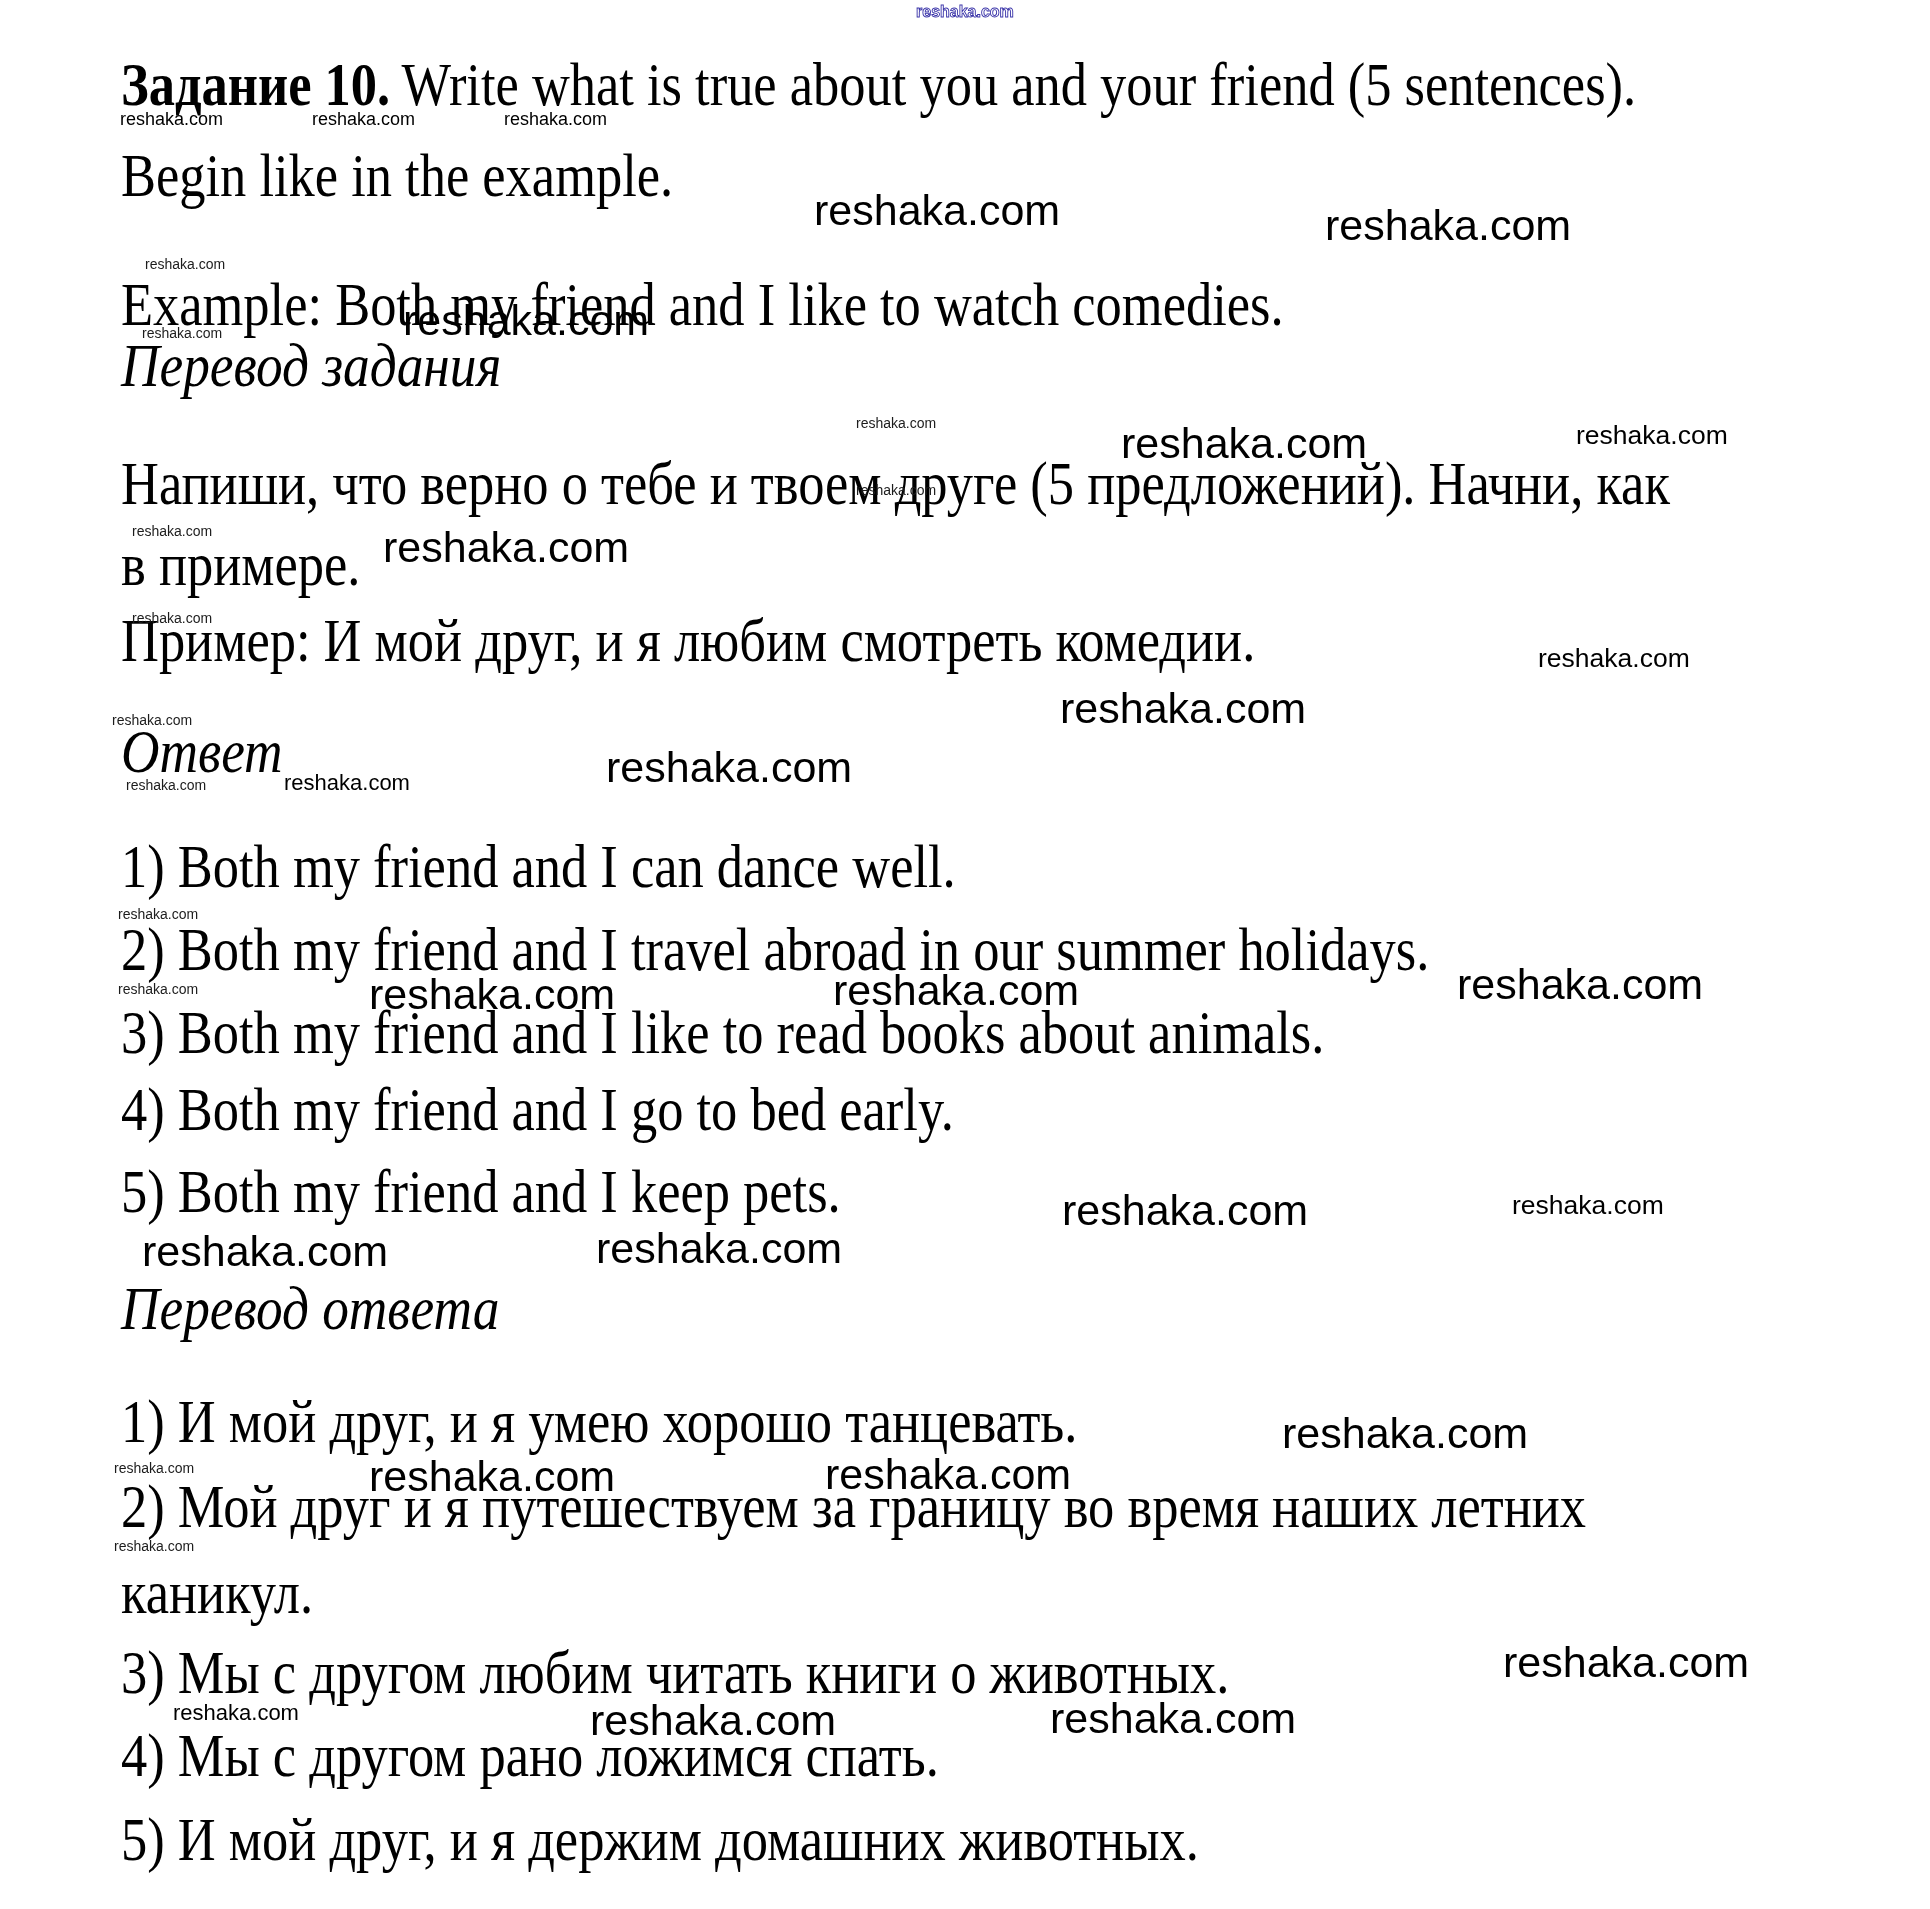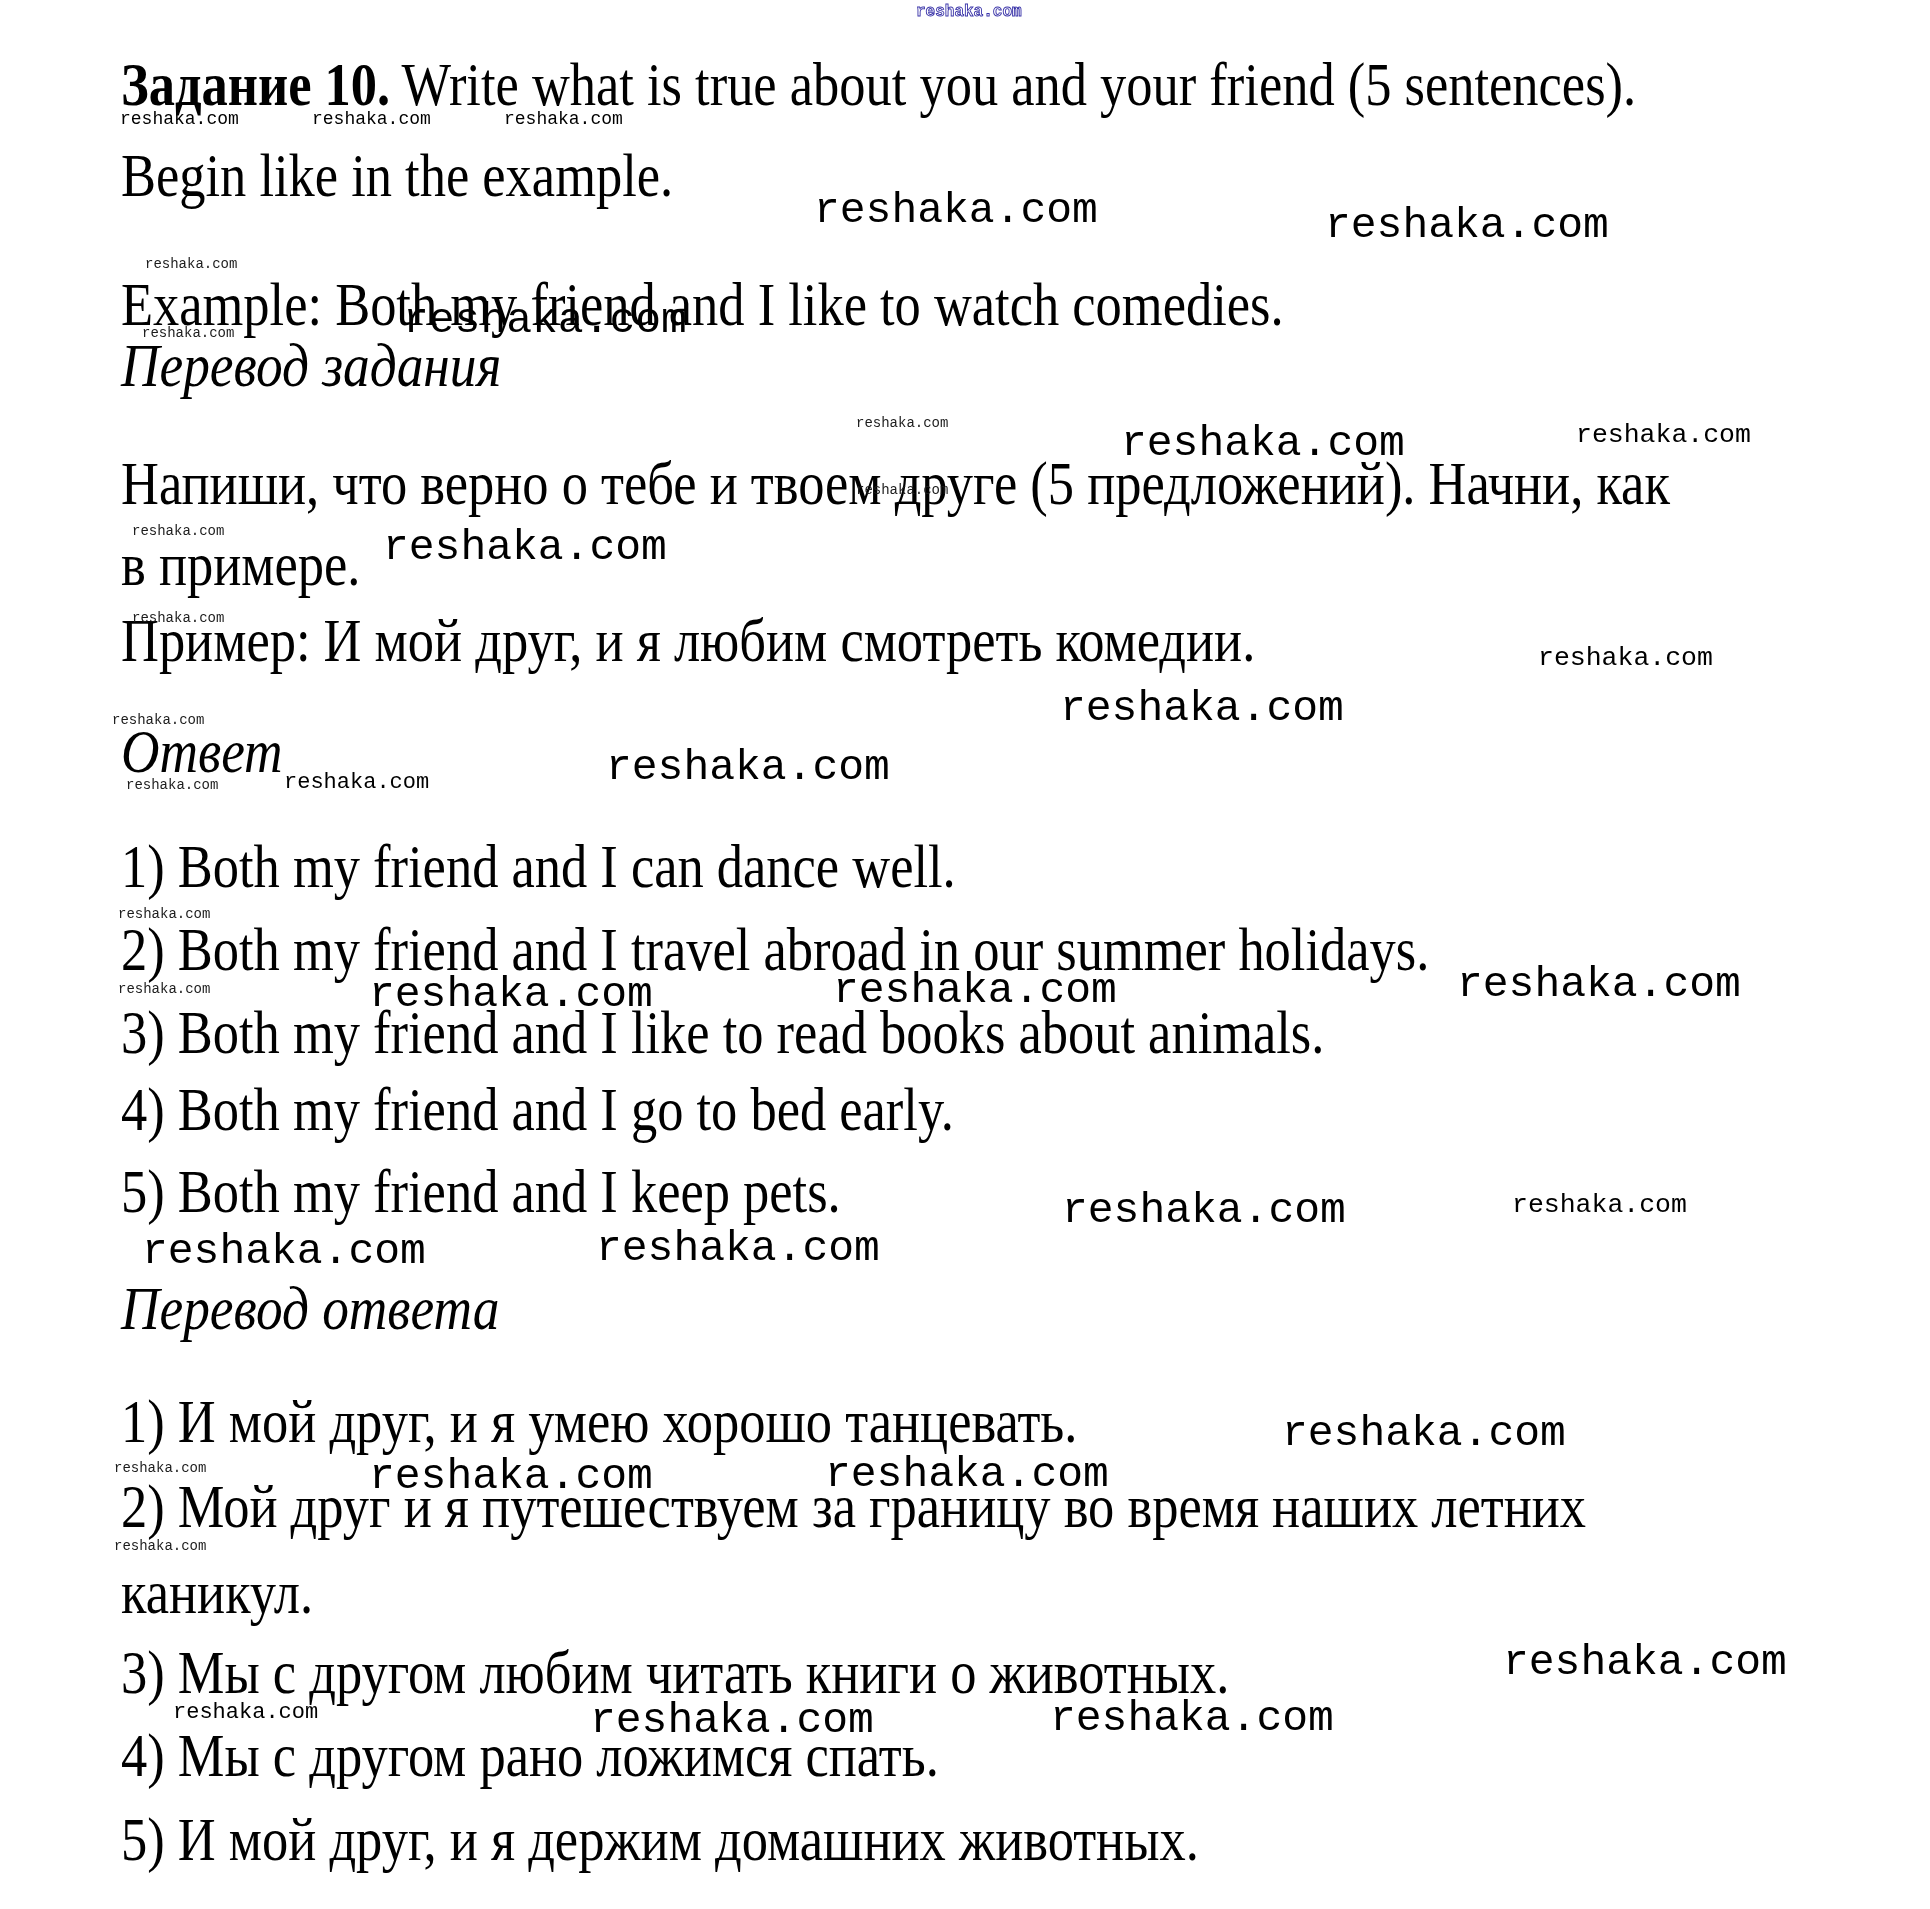--- a/index.html
+++ b/index.html
@@ -23,21 +23,21 @@
     transform-origin:0 0;
   }
   .b{font-weight:bold;}
   .part2{margin-left:13.2px;}
   .h{font-style:italic;font-size:62px;}
   
   .wm{
     position:absolute;
     white-space:nowrap;
     color:#000000;
-    font-family:Liberation Mono, monospace;
+    font-family:Liberation Sans, sans-serif;
     line-height:1;
   }
   .wm-xs{font-size:14px;color:#1c1c1c;}
   .wm-s{font-size:18px;}
   .wm-sm{font-size:22px;}
   .wm-m{font-size:26.5px;}
   .wm-l{font-size:43px;}
   .wm-blue{
     font-size:16px;
     font-weight:bold;

